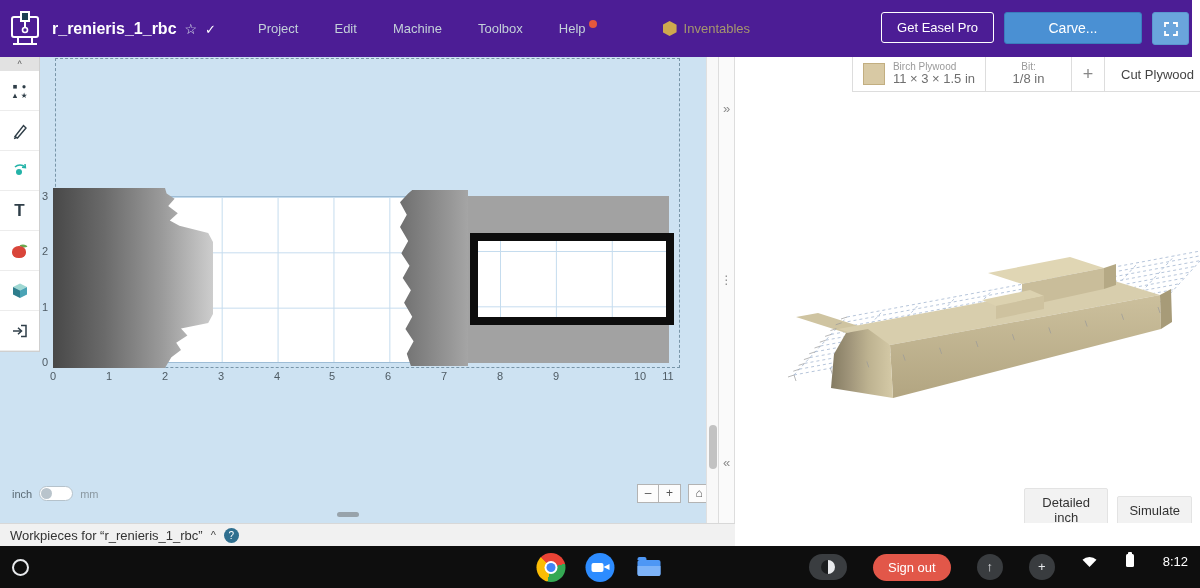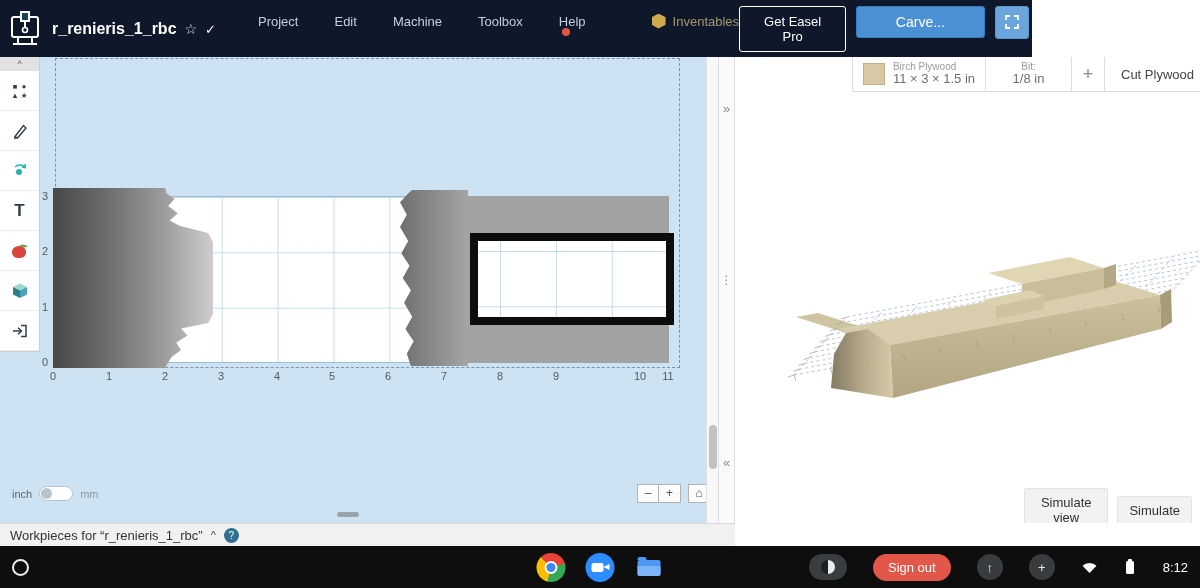--- a/index.html
+++ b/index.html
@@ -1,21 +1,21 @@
 <!DOCTYPE html>
 <html><head>
 <meta charset="utf-8">
 <style>
   *{margin:0;padding:0;box-sizing:border-box}
   html,body{width:1200px;height:588px;overflow:hidden}
   body{font-family:"Liberation Sans","DejaVu Sans",sans-serif;background:#fff;position:relative}
   .app{position:absolute;inset:0;width:1200px;height:588px}
 
   
-  .topbar{position:absolute;left:0;top:0;width:1032px;height:57px;background:#0f172a;display:flex;align-items:center;color:#fff}
+  .topbar{position:absolute;left:0;top:0;width:1192px;height:57px;background:#4c1d95;display:flex;align-items:center;color:#fff}
   .logo{margin-left:10px;display:flex;align-items:center}
   .title-wrap{display:flex;align-items:baseline;margin-left:12px;gap:8px}
   .doc-title{font-size:16px;font-weight:700;color:#fff}
   .title-star{font-size:14px;color:#dbe4ea}
   .title-check{font-size:13px;color:#fff}
   .menus{display:flex;margin-left:42px;gap:36px;font-size:13px;color:#c3d0d9;align-items:flex-start}
   .menu-item{cursor:pointer;position:relative}
   .help-dot{display:inline-block;width:8px;height:8px;border-radius:50%;background:#e4573d;margin-left:3px;transform:translateY(-5px)}
   .inventables{display:flex;align-items:center;gap:7px;margin-left:30px;cursor:pointer}
   .hexagon{width:14px;height:15px;background:#cfa94e;clip-path:polygon(50% 0,100% 25%,100% 75%,50% 100%,0 75%,0 25%)}
@@ -108,21 +108,21 @@
   .chrome-icon{position:relative;width:29px;height:29px;border-radius:50%;background:conic-gradient(from -45deg,#ea4335 0 120deg,#34a853 0 240deg,#fbbc05 0 360deg);cursor:pointer}
   .chrome-icon::before{content:"";position:absolute;inset:8px;background:#fff;border-radius:50%}
   .chrome-icon::after{content:"";position:absolute;inset:10px;background:#4285f4;border-radius:50%}
   .zoom-icon{position:relative;width:29px;height:29px;border-radius:50%;background:#2d8cff;cursor:pointer}
   .zoom-icon .cam{position:absolute;left:6px;top:10px;width:12px;height:9px;background:#fff;border-radius:2px}
   .zoom-icon .cam::after{content:"";position:absolute;left:12px;top:1px;border-top:3.5px solid transparent;border-bottom:3.5px solid transparent;border-right:6px solid #fff}
   .files-icon{position:relative;width:29px;height:29px;cursor:pointer}
   .files-icon .folder{position:absolute;left:3px;top:7px;width:23px;height:16px;background:#4e97f5;border-radius:2px}
   .files-icon .folder::before{content:"";position:absolute;left:0;top:-3px;width:9px;height:3px;background:#4e97f5;border-radius:2px 2px 0 0}
   .files-icon .folder::after{content:"";position:absolute;left:0;top:6px;width:23px;height:10px;background:#7db3f8;border-radius:0 0 2px 2px}
-  .shelf-right{margin-left:auto;display:flex;align-items:center;gap:26px}
+  .shelf-right{margin-left:auto;display:flex;gap:26px}
   .dnd-pill{width:38px;height:26px;border-radius:13px;background:#3a3d40;display:flex;align-items:center;justify-content:center;cursor:pointer}
   .moon{width:14px;height:14px;border-radius:50%;background:linear-gradient(90deg,#1b1d1f 50%,#e8eaed 50%)}
   .signout-btn{background:#e25749;color:#fff;border:none;border-radius:15px;font-size:13px;padding:6px 15px;cursor:pointer;font-family:inherit}
   .tray-circle{width:26px;height:26px;border-radius:50%;background:#393c3f;color:#e8eaed;font-size:13px;display:flex;align-items:center;justify-content:center;cursor:pointer}
   .battery{position:relative;width:8px;height:13px;background:#fff;border-radius:1.5px;margin-left:2px}
   .battery::before{content:"";position:absolute;left:2px;top:-2px;width:4px;height:2px;background:#fff;border-radius:1px 1px 0 0}
   .clock{color:#fff;font-size:13px;margin-left:3px}
 </style>
 </head>
 <body>
@@ -356,21 +356,21 @@
       </div>
       <div class="mat-sec mat-bit">
         <span class="bit-label">Bit:</span>
         <span class="bit-value">1/8 in</span>
       </div>
       <div class="mat-sec mat-add">+</div>
       <div class="mat-sec mat-cut">Cut Plywood</div>
     </div>
 
     <div class="preview-actions">
-      <button class="pv-btn">Simulate view</button>
+      <button class="pv-btn">Detailed inch</button>
       <button class="pv-btn">Simulate</button>
       <span class="pv-dots">⋮</span>
     </div>
   </div>
 
   <div class="workbar">
     <span class="label">Workpieces for “r_renieris_1_rbc”</span>
     <span class="chev">^</span>
     <span class="help-badge">?</span>
   </div>

